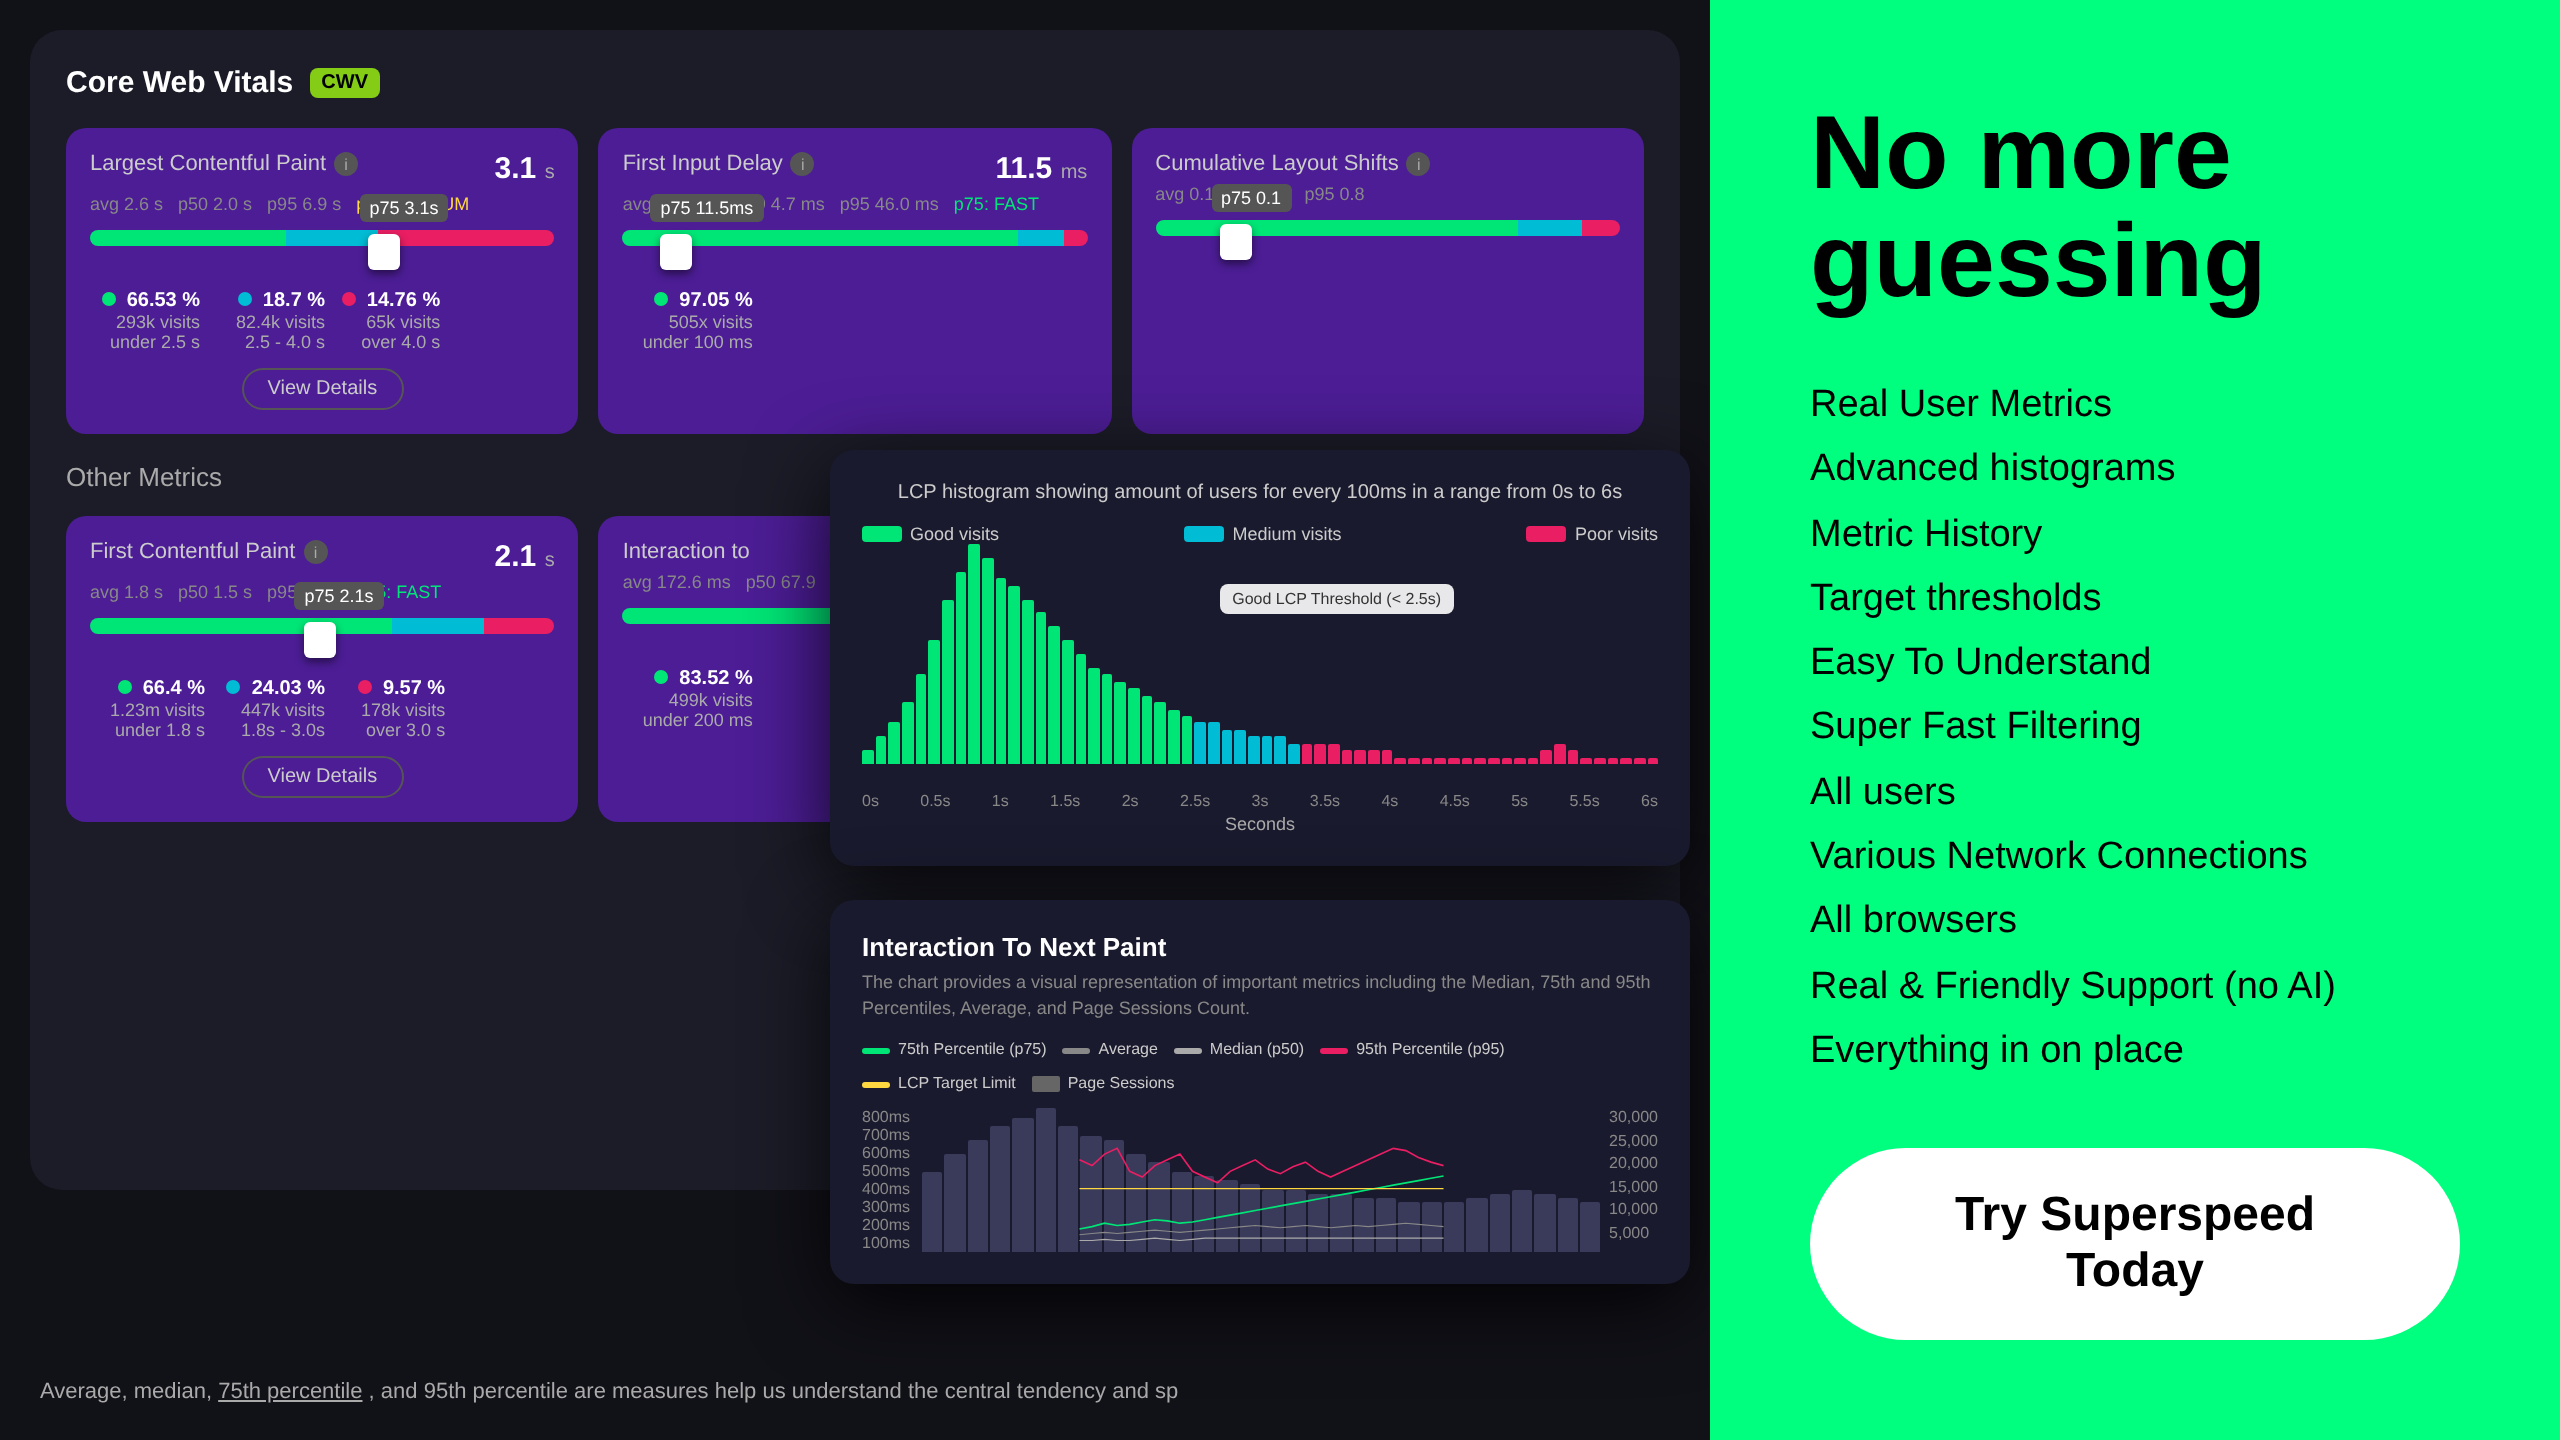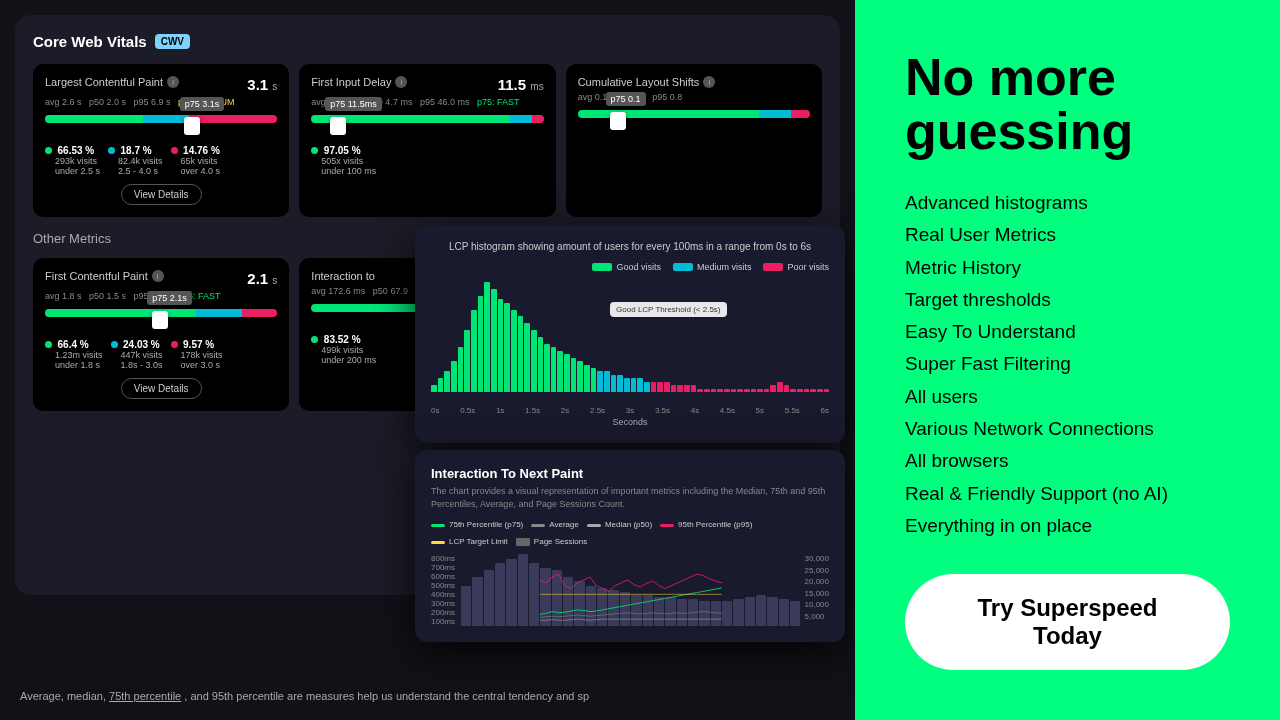--- a/index.html
+++ b/index.html
@@ -47,37 +47,37 @@
     }
 
     .cwv-title {
       color: #fff;
       font-size: 15px;
       font-weight: 600;
       text-align: center;
     }
 
     .cwv-badge {
-      background: #7dd3fc;
+      background: #84cc16;
       color: #000;
       font-size: 10px;
       font-weight: 700;
       padding: 2px 6px;
       border-radius: 4px;
     }
 
     .metrics-grid {
       display: grid;
       grid-template-columns: repeat(3, 1fr);
       gap: 10px;
       margin-bottom: 14px;
     }
 
     .metric-card {
-      background: #000000;
+      background: #4c1d95;
       border-radius: 10px;
       padding: 12px;
       position: relative;
     }
 
     .metric-card-header {
       display: flex;
       justify-content: space-between;
       align-items: flex-start;
       margin-bottom: 4px;
@@ -165,20 +165,21 @@
       color: #fff;
       font-size: 9px;
       padding: 2px 5px;
       border-radius: 3px;
     }
 
     .metric-stats {
       display: flex;
       gap: 8px;
       flex-wrap: wrap;
+      text-align: right;
     }
 
     .stat-item {
       font-size: 9px;
     }
 
     .stat-item .dot {
       display: inline-block;
       width: 7px;
       height: 7px;
@@ -235,22 +236,21 @@
     .histogram-title {
       color: #ccc;
       font-size: 10px;
       margin-bottom: 10px;
       text-align: center;
     }
 
     .histogram-legend {
       display: flex;
       gap: 12px;
-      justify-content: flex-end;
-      margin-bottom: 10px;
+      justify-content: space-between;
     }
 
     .legend-item {
       display: flex;
       align-items: center;
       gap: 4px;
       font-size: 9px;
       color: #ccc;
     }
 
@@ -804,22 +804,22 @@
       measures help us understand the central tendency and sp
     </div>
 
   </div>
 </div>
 
 <div class="right-panel">
   <h1 class="headline">No more<br>guessing</h1>
 
   <ul class="features-list" id="features-list">
-  <li>Advanced histograms</li>
-      <li>Real User Metrics</li>
+  <li>Real User Metrics</li>
+      <li>Advanced histograms</li>
       <li>Metric History</li>
       <li>Target thresholds</li>
       <li>Easy To Understand</li>
       <li>Super Fast Filtering</li>
       <li>All users</li>
       <li>Various Network Connections</li>
       <li>All browsers</li>
       <li>Real &amp; Friendly Support (no AI)</li>
       <li>Everything in on place</li>
     </ul>

